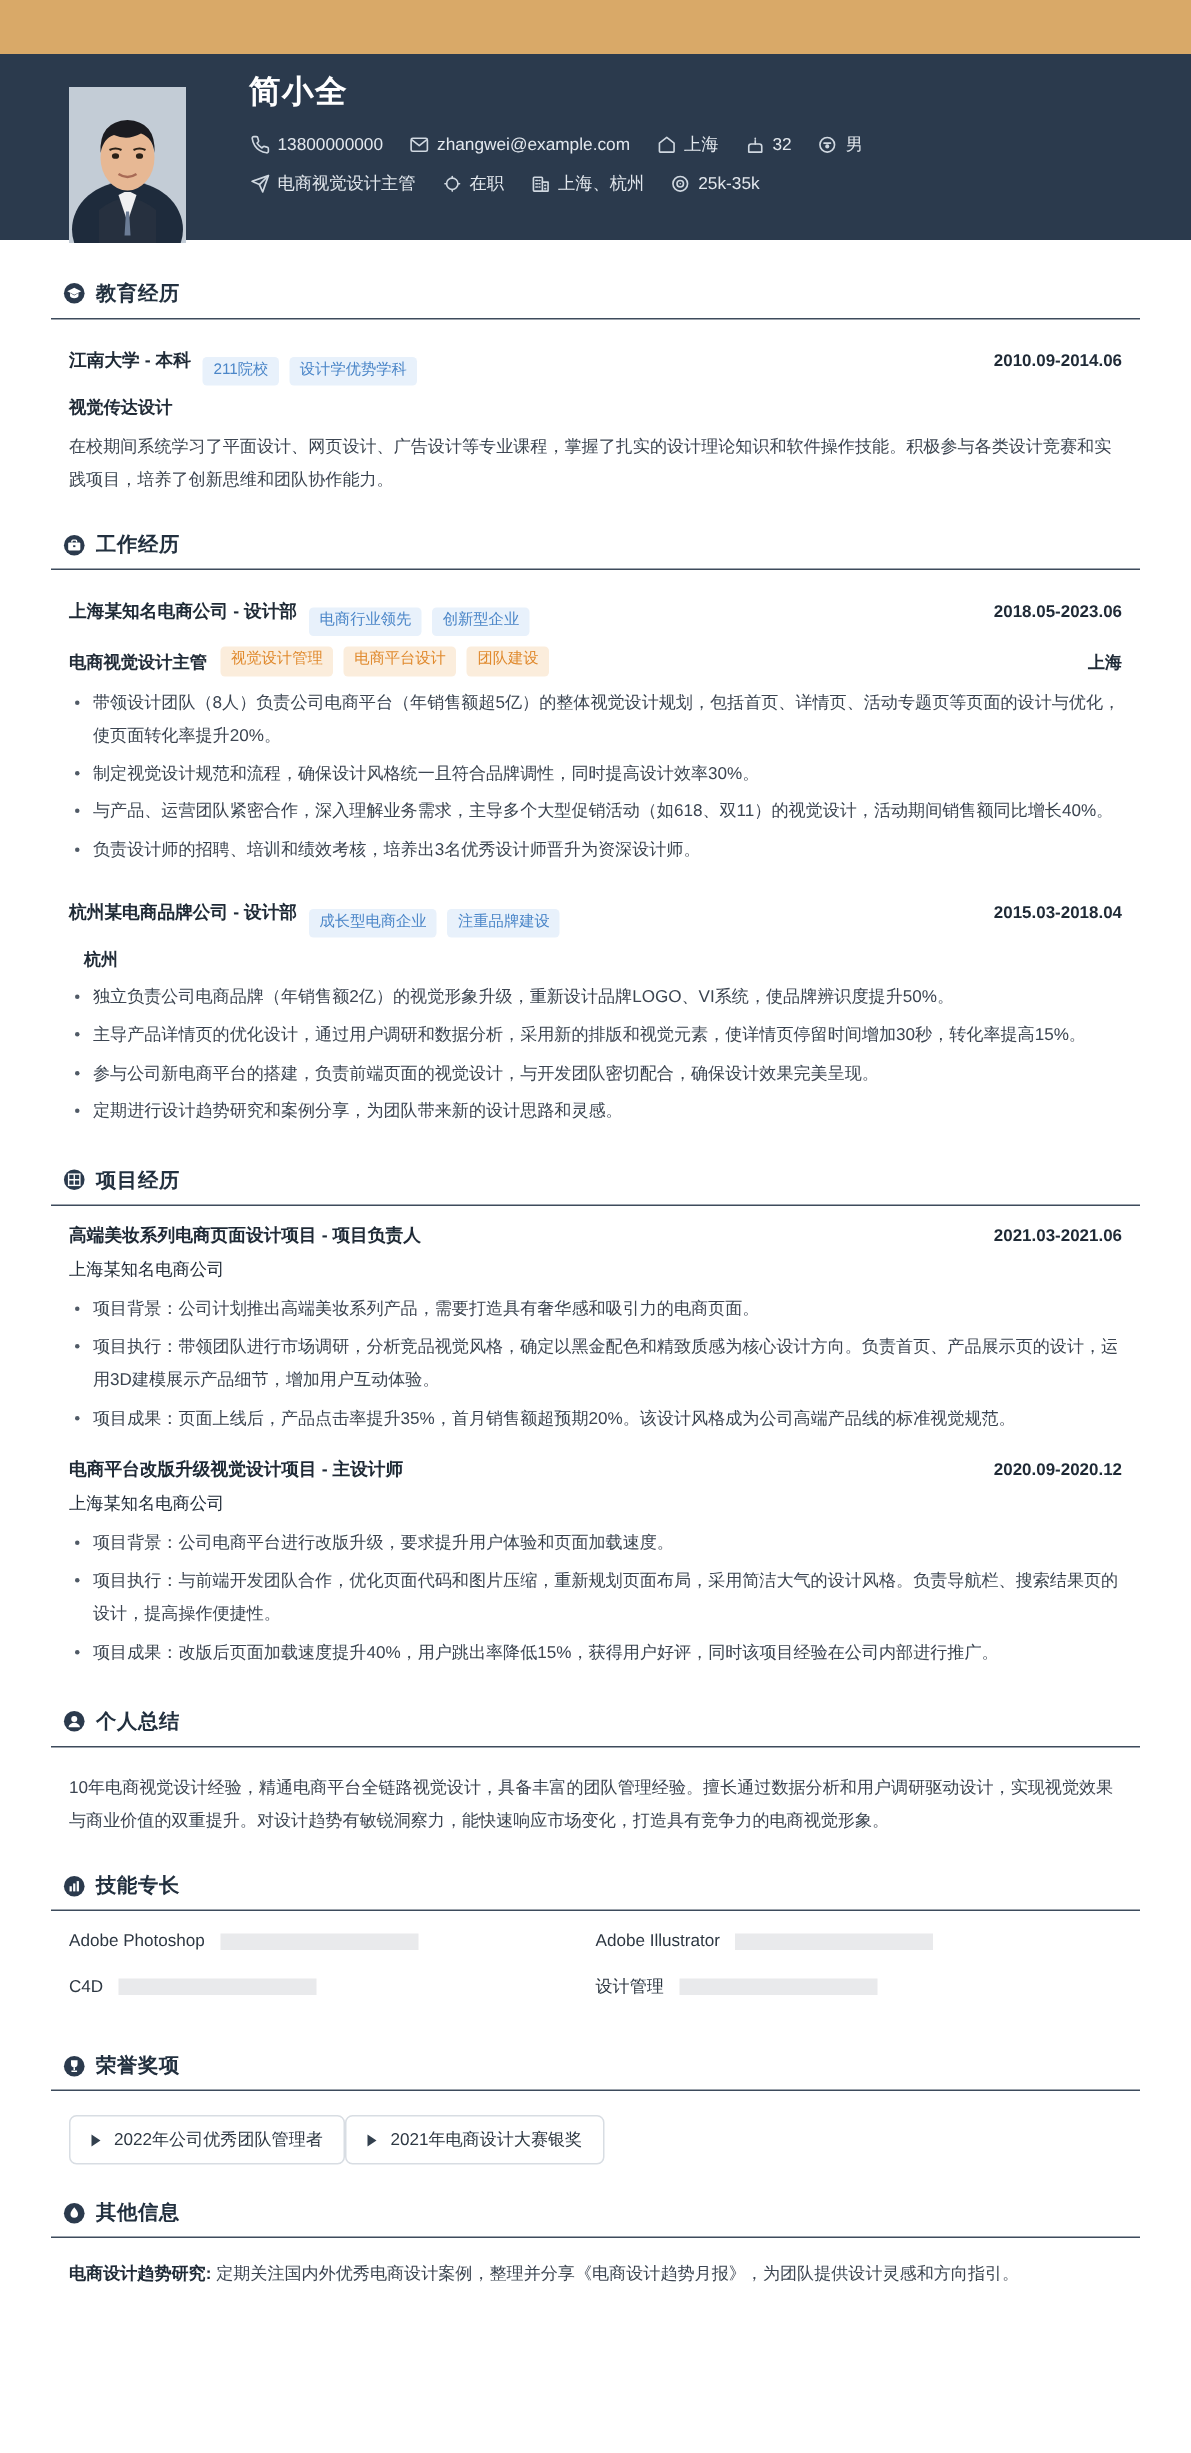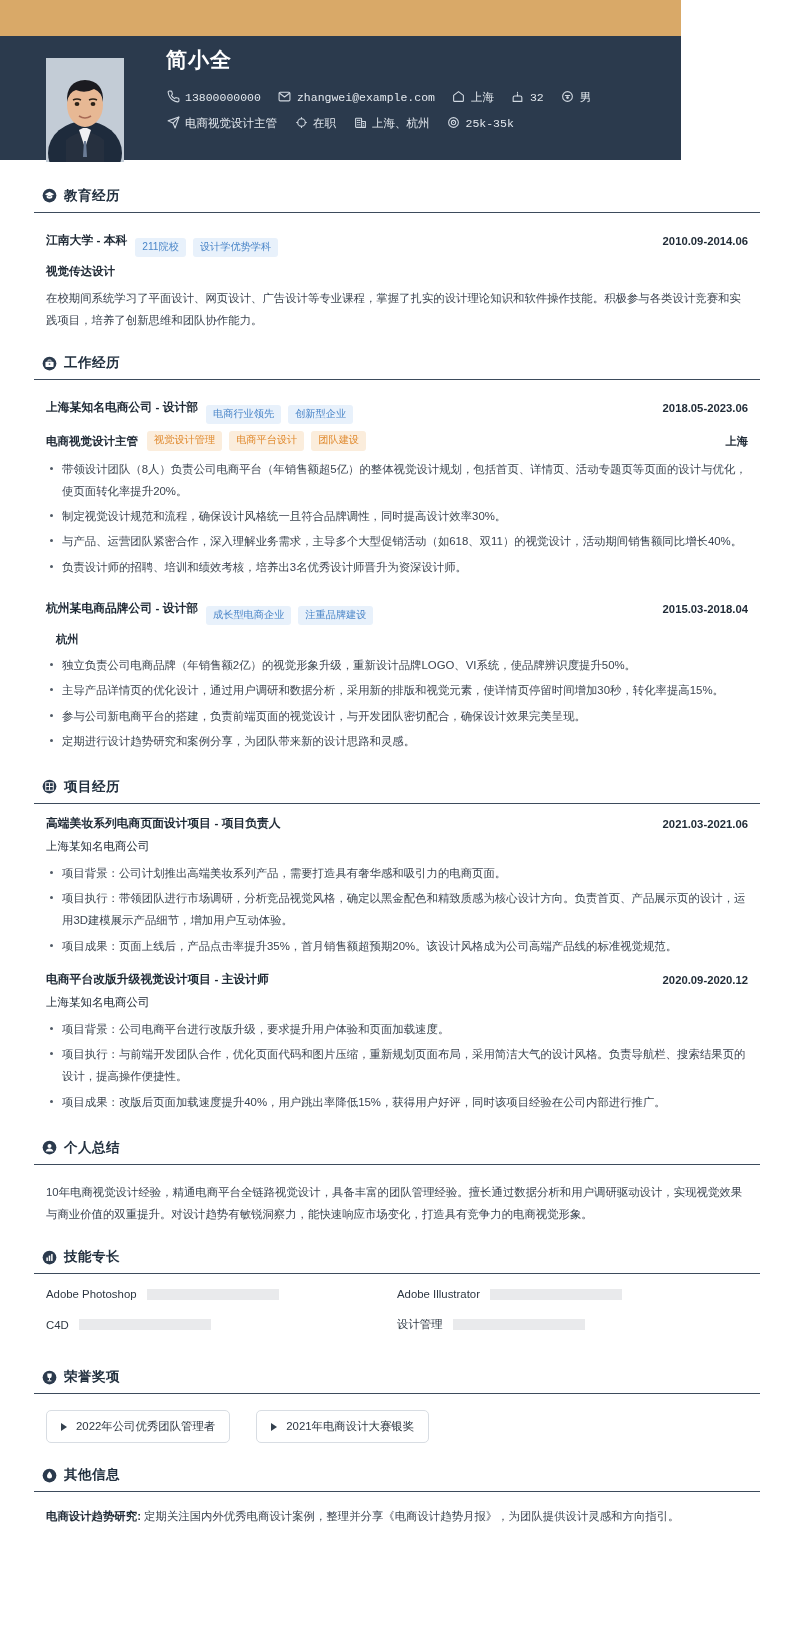--- a/index.html
+++ b/index.html
@@ -5,21 +5,21 @@
   * { box-sizing: border-box; margin: 0; padding: 0; }
   html, body {
     width: 794px;
     background: #ffffff;
     font-family: "Liberation Sans", "DejaVu Sans", sans-serif;
     color: #333333;
   }
   body { width: 794px; min-height: 1635px; position: relative; }
 
   
-  .header-wrap { position: relative; width: 681px; font-family: Liberation Mono, monospace; }
+  .header-wrap { position: relative; width: 794px; }
   .header-band-top {
     height: 36px;
     background: #d9a968;
     width: 100%;
   }
   .header-band-main {
     background: #2b3a4d;
     min-height: 118px;
     padding: 14px 0 18px 0;
     position: relative;
@@ -211,21 +211,21 @@
     width: 10px; height: 100%;
     background: #e9eaec;
     transform: skewX(-22deg);
   }
 
   
   .awards-row {
     display: flex;
     flex-wrap: wrap;
     padding: 6px 12px 10px 12px;
-    gap: 26px;
+    gap: 0;
   }
   .award-chip {
     display: inline-flex;
     align-items: center;
     border: 1px solid #d8dde3;
     border-radius: 5px;
     padding: 8px 14px;
     font-size: 11.4px;
     color: #2d3742;
     background: #fff;

